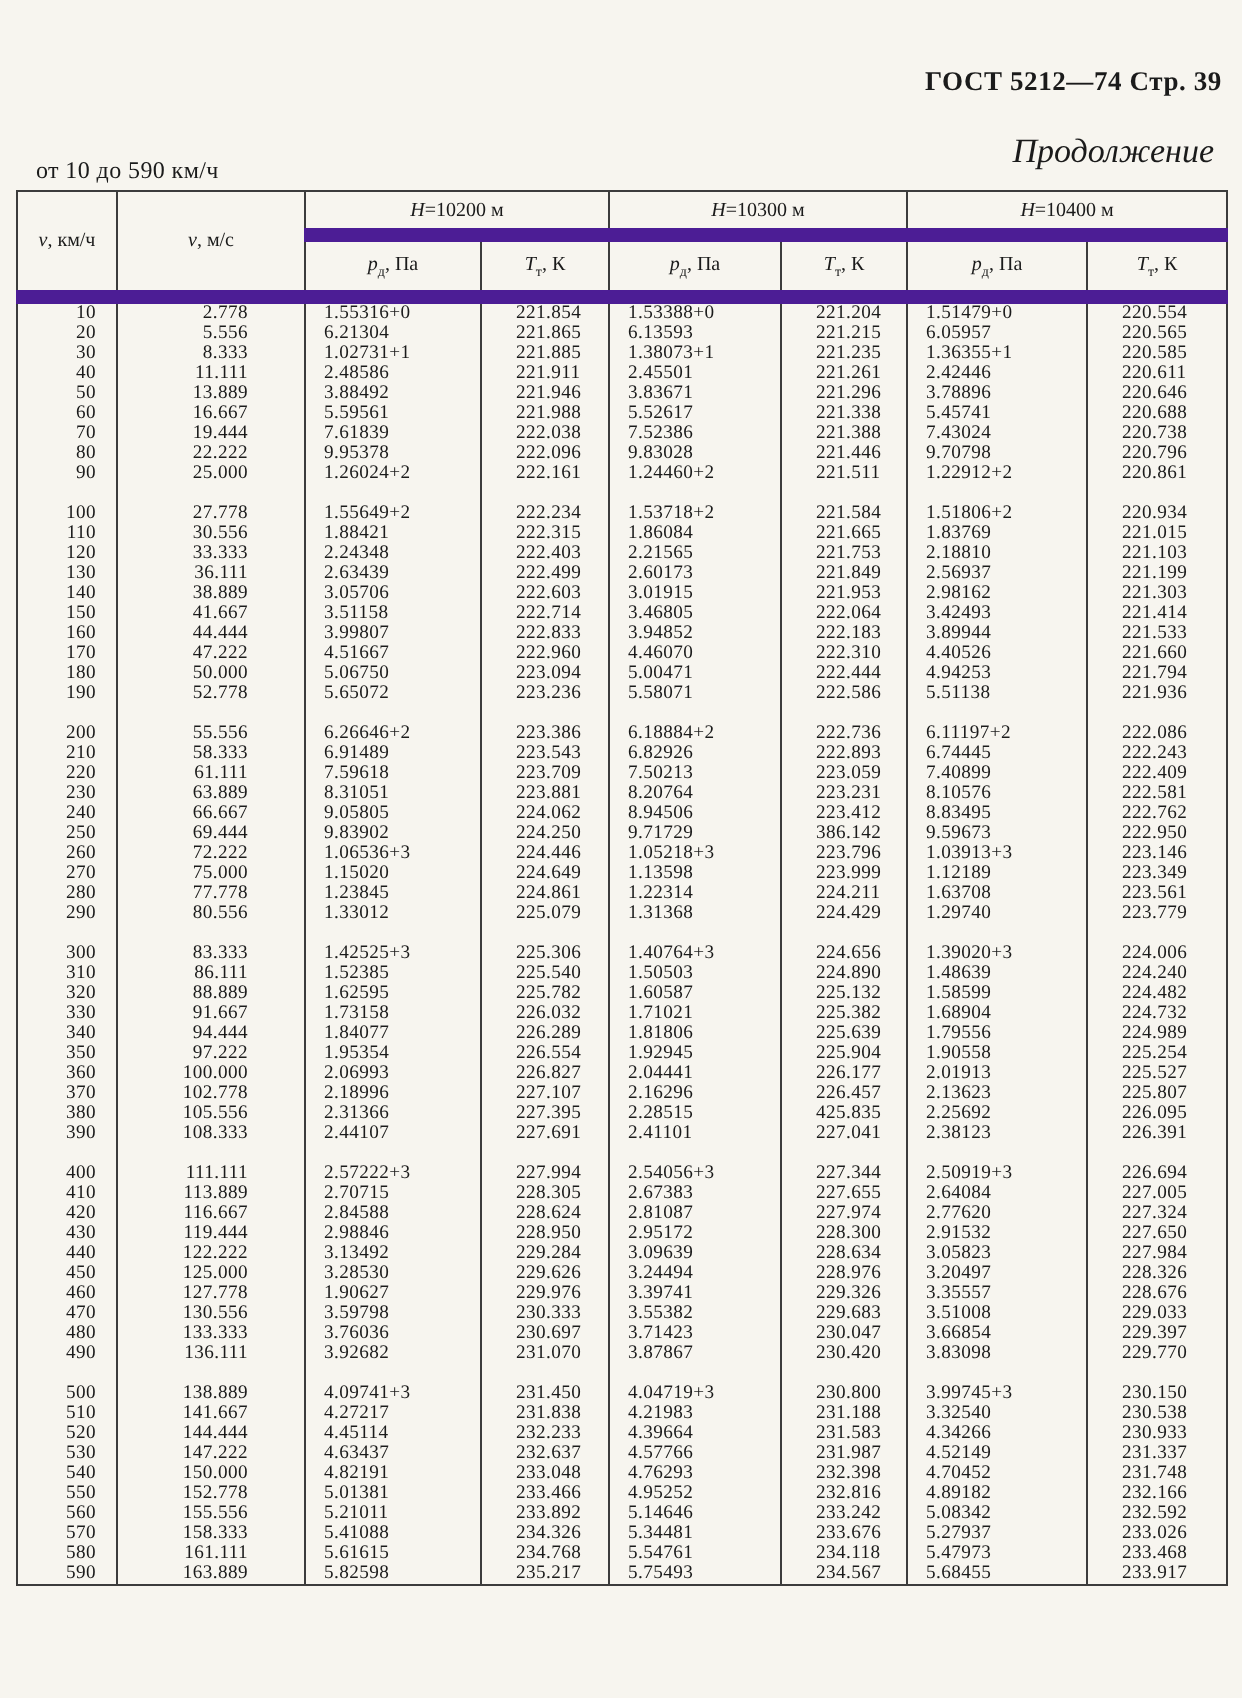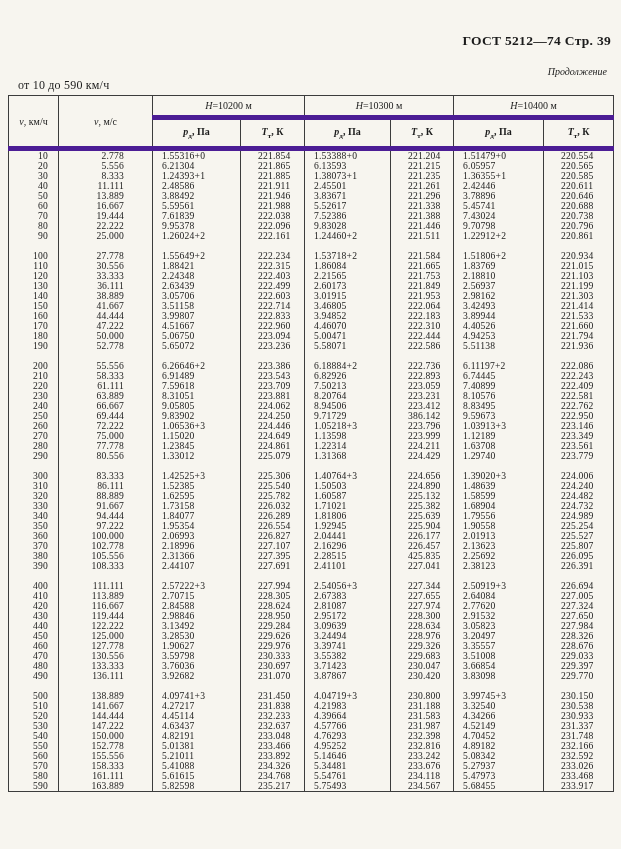--- a/index.html
+++ b/index.html
@@ -14,21 +14,21 @@
   }
   .page { position: relative; width: 621px; height: 786px; }
 
   .gost-header {
     position: absolute; top: 33px; right: 10px;
     font-weight: bold; font-size: 13.5px; letter-spacing: 0.3px;
     white-space: nowrap;
   }
   .continuation {
     position: absolute; top: 66px; right: 14px;
-    font-style: italic; font-size: 10px;
+    font-style: italic; font-size: 17px;
   }
   .range-label {
     position: absolute; top: 78px; left: 18px;
     font-size: 12px; letter-spacing: 0.2px;
   }
 
   table.speed-table {
     position: absolute; left: 8px; top: 95px;
     width: 605px;
     border-collapse: collapse;
@@ -36,27 +36,27 @@
     border: 1px solid #3c3c3c;
   }
   .speed-table th, .speed-table td {
     border-left: 1px solid #3c3c3c;
     padding: 0;
     font-weight: normal;
     white-space: nowrap;
     overflow: hidden;
   }
   .speed-table thead th {
-    border-bottom: 5px solid #4c1d95;
+    border-bottom: 7px solid #4c1d95;
     text-align: center;
     vertical-align: middle;
     font-size: 10px;
   }
   .speed-table thead tr.r1 th { height: 22px; }
-  .speed-table thead tr.r2 th { height: 31px; font-weight: bold; }
+  .speed-table thead tr.r2 th { height: 31px; }
   .speed-table sub { font-size: 7px; }
 
   .speed-table tbody td {
     height: 10px;
     line-height: 10px;
     font-size: 9.6px;
     letter-spacing: 0.2px;
   }
   .speed-table tbody tr.gap td { height: 10px; }
 
@@ -118,21 +118,21 @@
           <td class="cp">6.21304</td>
           <td class="ct">221.865</td>
           <td class="cp">6.13593</td>
           <td class="ct">221.215</td>
           <td class="cp">6.05957</td>
           <td class="ct">220.565</td>
         </tr>
         <tr>
           <td class="c0">30</td>
           <td class="c1">8.333</td>
-          <td class="cp">1.24393+1</td>
+          <td class="cp">1.02731+1</td>
           <td class="ct">221.885</td>
           <td class="cp">1.38073+1</td>
           <td class="ct">221.235</td>
           <td class="cp">1.36355+1</td>
           <td class="ct">220.585</td>
         </tr>
         <tr>
           <td class="c0">40</td>
           <td class="c1">11.111</td>
           <td class="cp">2.48586</td>

